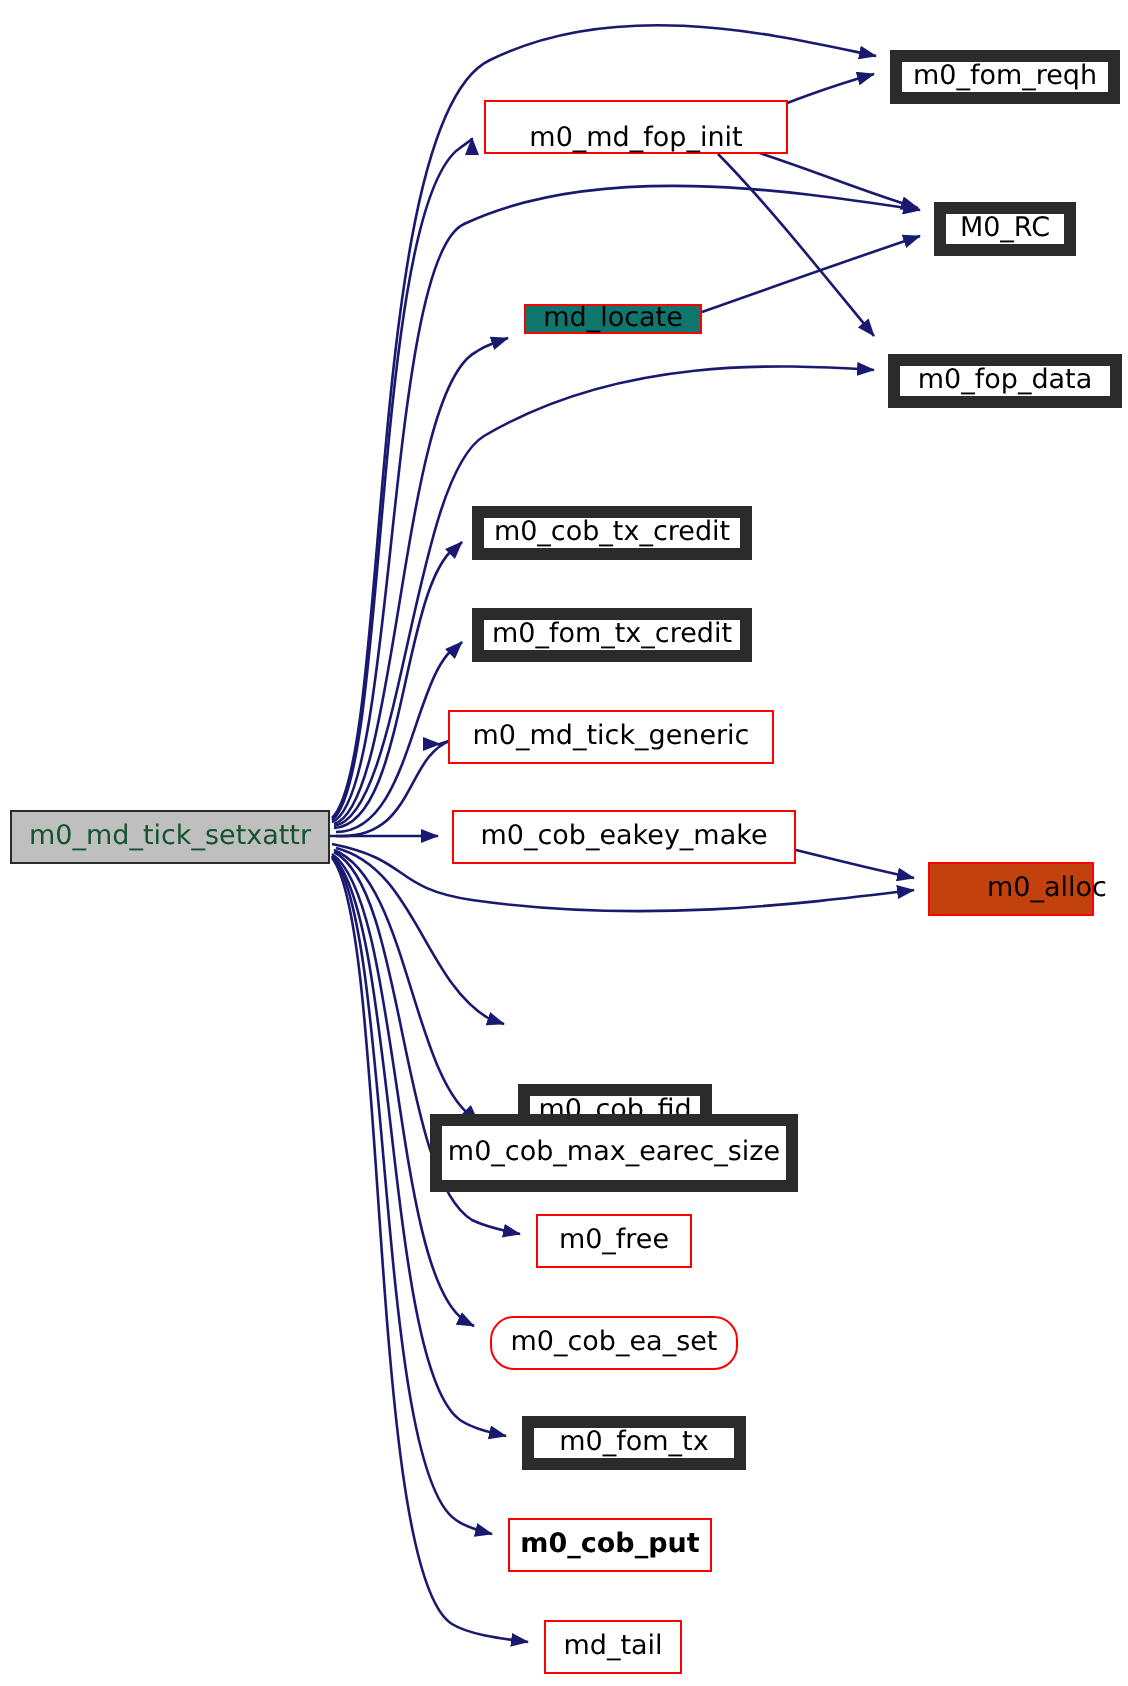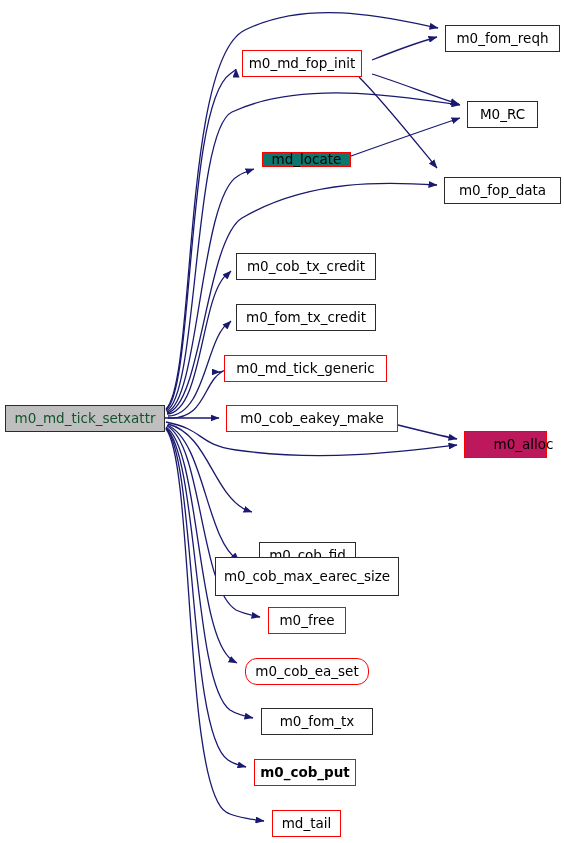--- a/index.html
+++ b/index.html
@@ -38,21 +38,21 @@
     font-size: 13.5px;
     color: #000000;
     white-space: nowrap;
     letter-spacing: 0px;
     z-index: 5;
   }
   .node.red {
     border: 1px solid #ff0000;
   }
   .node.black {
-    border: 1px solid #0f766e;
+    border: 6px solid #0f766e;
   }
   .node.root {
     background: #bfbfbf;
     border: 1px solid #000000;
   }
   .node-label {
     display: block;
     line-height: 1;
     padding: 0 2px;
   }
@@ -91,21 +91,21 @@
         <path d="M359,77 C382,100 414,140 437,168" fill="none" stroke="#191970" stroke-width="1.3" marker-end="url(#arrowhead)"></path>
         <path d="M351,156 C382,145 430,128 460,118" fill="none" stroke="#191970" stroke-width="1.3" marker-end="url(#arrowhead)"></path>
         <path d="M398,425 C418,430 438,435 457,439" fill="none" stroke="#191970" stroke-width="1.3" marker-end="url(#arrowhead)"></path>
       </g>
   </svg>
 
   <div id="node-layer">
       <div class="node black root" style="left: 5px; top: 405px; width: 160px; height: 27px; border-color: rgb(43, 43, 43); background: rgb(191, 191, 191); color: #14532d;">
         <span class="node-label">m0_md_tick_setxattr</span>
       </div>
-      <div class="node red" style="left: 242px; top: 50px; width: 120px; height: 27px; border-color: rgb(255, 0, 0); background: rgb(255, 255, 255); color: rgb(0, 0, 0);">
+      <div class="node red" style="left: 242px; top: 50px; width: 152px; height: 27px; border-color: rgb(255, 0, 0); background: rgb(255, 255, 255); color: rgb(0, 0, 0); align-items: flex-end;">
         <span class="node-label">m0_md_fop_init</span>
       </div>
       <div class="node black" style="left: 445px; top: 25px; width: 115px; height: 27px; border-color: rgb(43, 43, 43); background: rgb(255, 255, 255); color: rgb(0, 0, 0);">
         <span class="node-label">m0_fom_reqh</span>
       </div>
       <div class="node black" style="left: 467px; top: 101px; width: 71px; height: 27px; border-color: rgb(43, 43, 43); background: rgb(255, 255, 255); color: rgb(0, 0, 0);">
         <span class="node-label">M0_RC</span>
       </div>
       <div class="node red" style="left: 262px; top: 152px; width: 89px; height: 15px; border-color: rgb(255, 0, 0); background: #0f766e; color: rgb(0, 0, 0);">
         <span class="node-label">md_locate</span>
@@ -118,21 +118,21 @@
       </div>
       <div class="node black" style="left: 236px; top: 304px; width: 140px; height: 27px; border-color: rgb(43, 43, 43); background: rgb(255, 255, 255); color: rgb(0, 0, 0);">
         <span class="node-label">m0_fom_tx_credit</span>
       </div>
       <div class="node red" style="left: 224px; top: 355px; width: 163px; height: 27px; border-color: rgb(255, 0, 0); background: rgb(255, 255, 255); color: rgb(0, 0, 0);">
         <span class="node-label">m0_md_tick_generic</span>
       </div>
       <div class="node red" style="left: 226px; top: 405px; width: 172px; height: 27px; border-color: rgb(255, 0, 0); background: rgb(255, 255, 255); color: rgb(0, 0, 0);">
         <span class="node-label">m0_cob_eakey_make</span>
       </div>
-      <div class="node red" style="left: 464px; top: 431px; width: 83px; height: 27px; border-color: rgb(255, 0, 0); background: #be185d; color: rgb(0, 0, 0); padding-left: 36px;">
+      <div class="node red" style="left: 464px; top: 431px; width: 83px; height: 27px; border-color: rgb(255, 0, 0); background: #c2410c; color: rgb(0, 0, 0); padding-left: 36px;">
         <span class="node-label">m0_alloc</span>
       </div>
       <div class="node black" style="left: 259px; top: 506px; width: 97px; height: 27px; border-color: rgb(43, 43, 43); background: rgb(255, 255, 255); color: rgb(0, 0, 0); margin-top: 36px;">
         <span class="node-label">m0_cob_fid</span>
       </div>
       <div class="node black" style="left: 215px; top: 557px; width: 184px; height: 39px; border-color: rgb(43, 43, 43); background: rgb(255, 255, 255); color: rgb(0, 0, 0);">
         <span class="node-label">m0_cob_max_earec_size</span>
       </div>
       <div class="node red" style="left: 268px; top: 607px; width: 78px; height: 27px; border-color: rgb(255, 0, 0); background: rgb(255, 255, 255); color: rgb(0, 0, 0);">
         <span class="node-label">m0_free</span>

